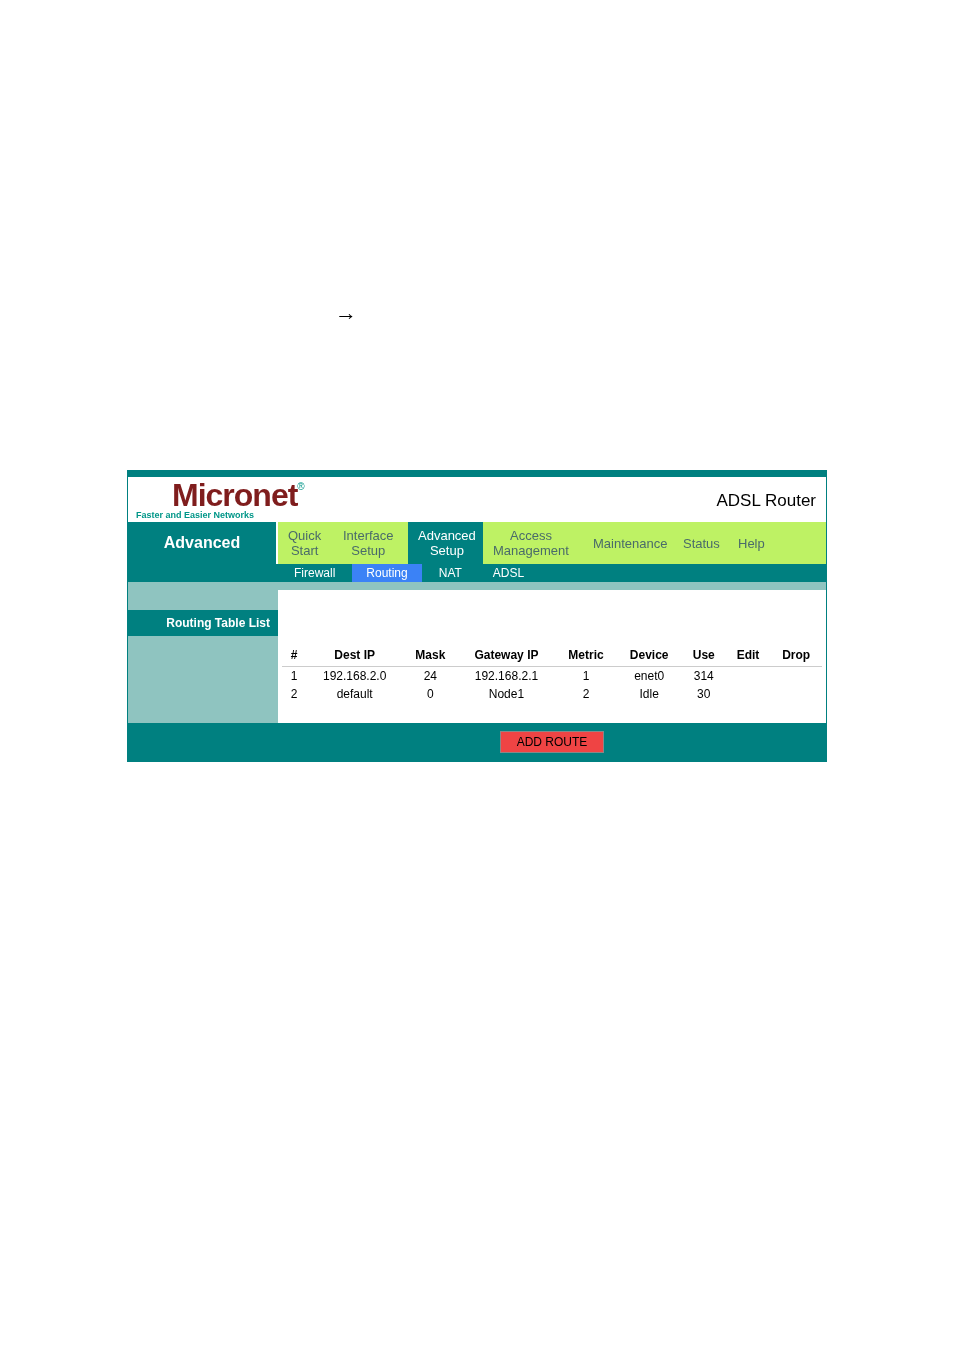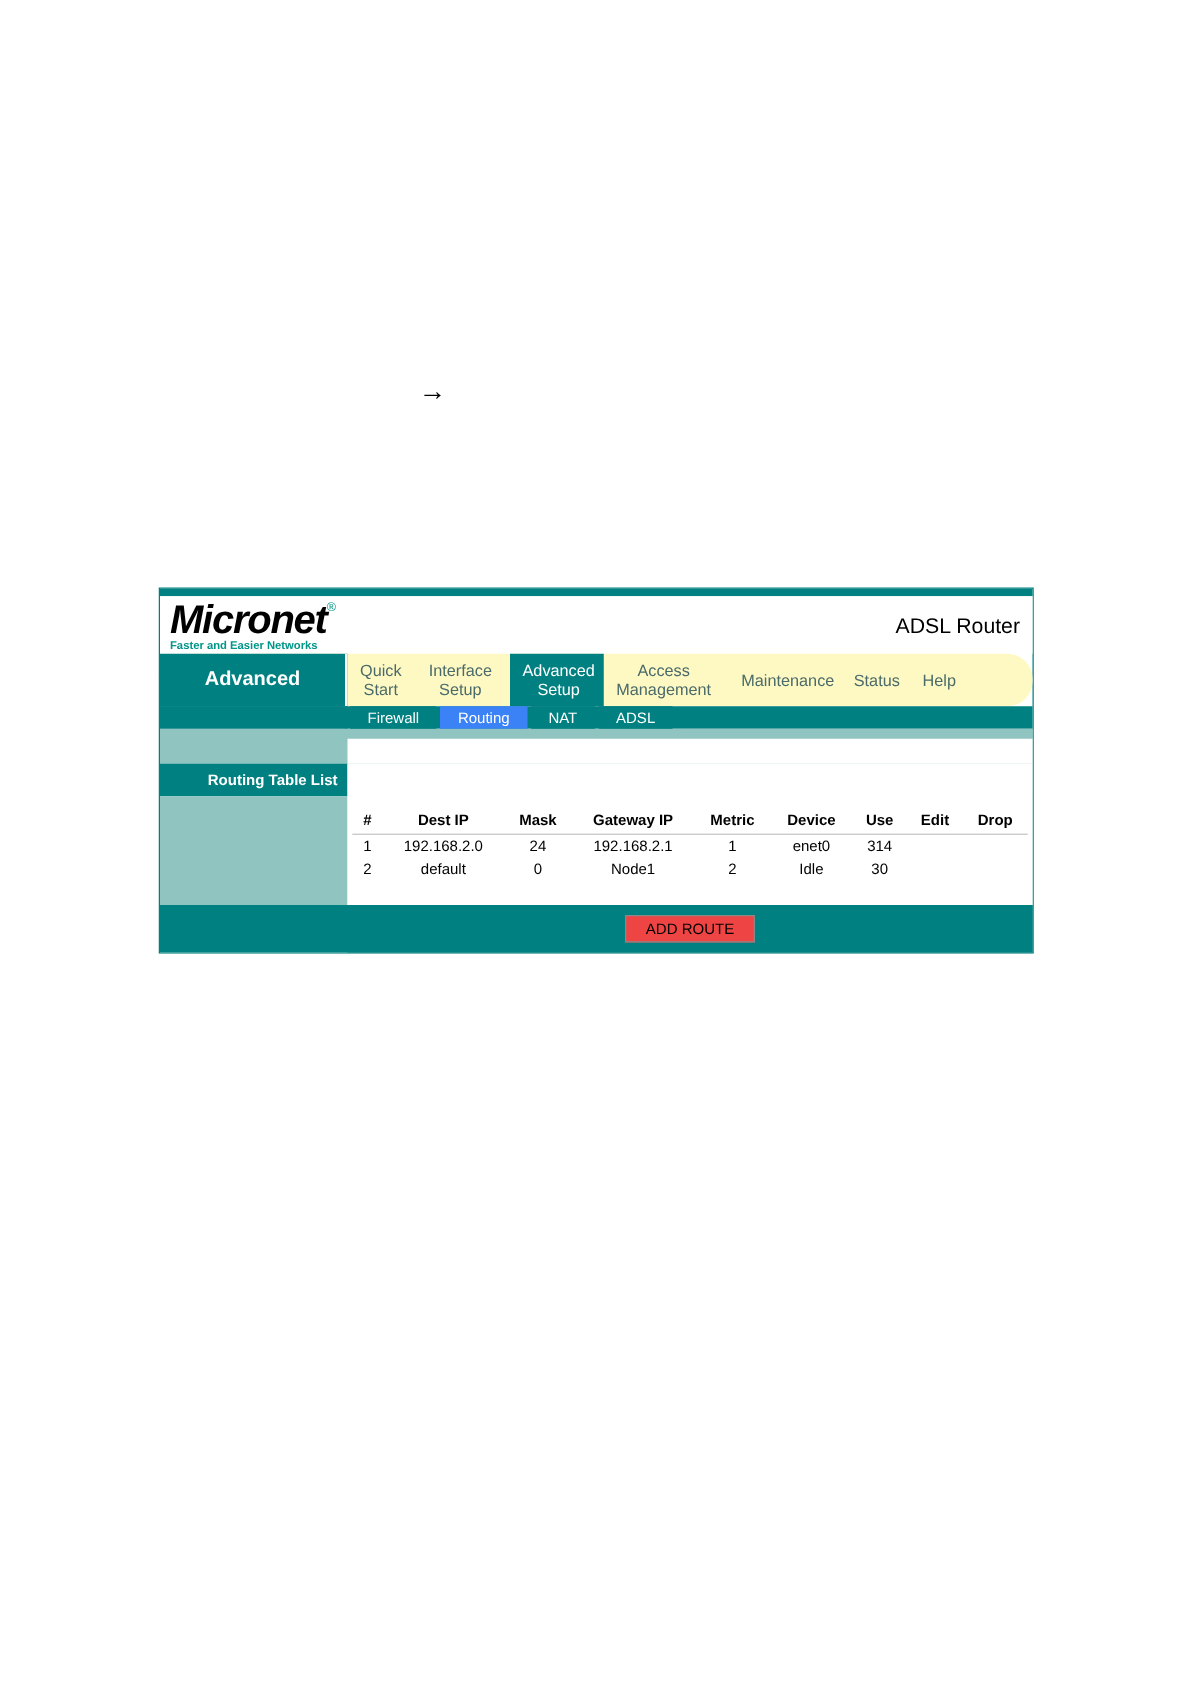--- a/index.html
+++ b/index.html
@@ -1,24 +1,24 @@
 <!DOCTYPE html>
 <html><head>
   <meta charset="utf-8">
   <style>
     * { margin: 0; padding: 0; box-sizing: border-box; }
     body { font-family: Arial, sans-serif; background: #fff; width: 954px; }
     .router-container { margin: 470px auto 0; width: 700px; border: 1px solid #008080; }
     .header-bar { background: #008080; height: 6px; }
     .logo-row { display: flex; align-items: center; justify-content: space-between; padding: 4px 10px 2px 8px; background: #fff; }
     .logo { display: flex; flex-direction: column; }
-    .logo-text { font-size: 32px; font-weight: bold; font-style: italic; color: #000000; letter-spacing: -1px; line-height: 0.9; }
+    .logo-text { font-size: 32px; font-weight: bold; color: #7f1d1d; letter-spacing: -1px; line-height: 0.9; margin-left: 36px; }
     .logo-tagline { font-size: 9px; color: #009688; font-weight: bold; }
     .product-name { font-size: 17px; font-weight: normal; color: #000; }
-    .nav-row { display: flex; background: #fef9c3; border-radius: 20px; }
+    .nav-row { display: flex; background: #bef264; }
     .nav-label { width: 150px; background: #008080; color: #fff; display: flex; align-items: center; justify-content: center; font-size: 16px; font-weight: bold; border-right: 2px solid #fff; }
     .nav-items { display: flex; flex: 1; }
     .nav-item { padding: 6px 10px; font-size: 13px; color: #4a6b6a; text-align: center; cursor: pointer; display: flex; align-items: center; }
     .nav-item.active { background: #008080; color: #fff; }
     .subnav-row { display: flex; background: #008080; }
     .subnav-spacer { width: 150px; background: #008080; border-right: 2px solid #008080; }
     .subnav-items { display: flex; gap: 3px; padding-left: 2px; align-items: center; }
     .subnav-item { padding: 2px 14px; font-size: 12px; color: #fff; cursor: pointer; background: #008080; }
     .subnav-item.active { background: #3b82f6; }
     .content-gap { background: #8fc4c0; height: 28px; display: flex; }

